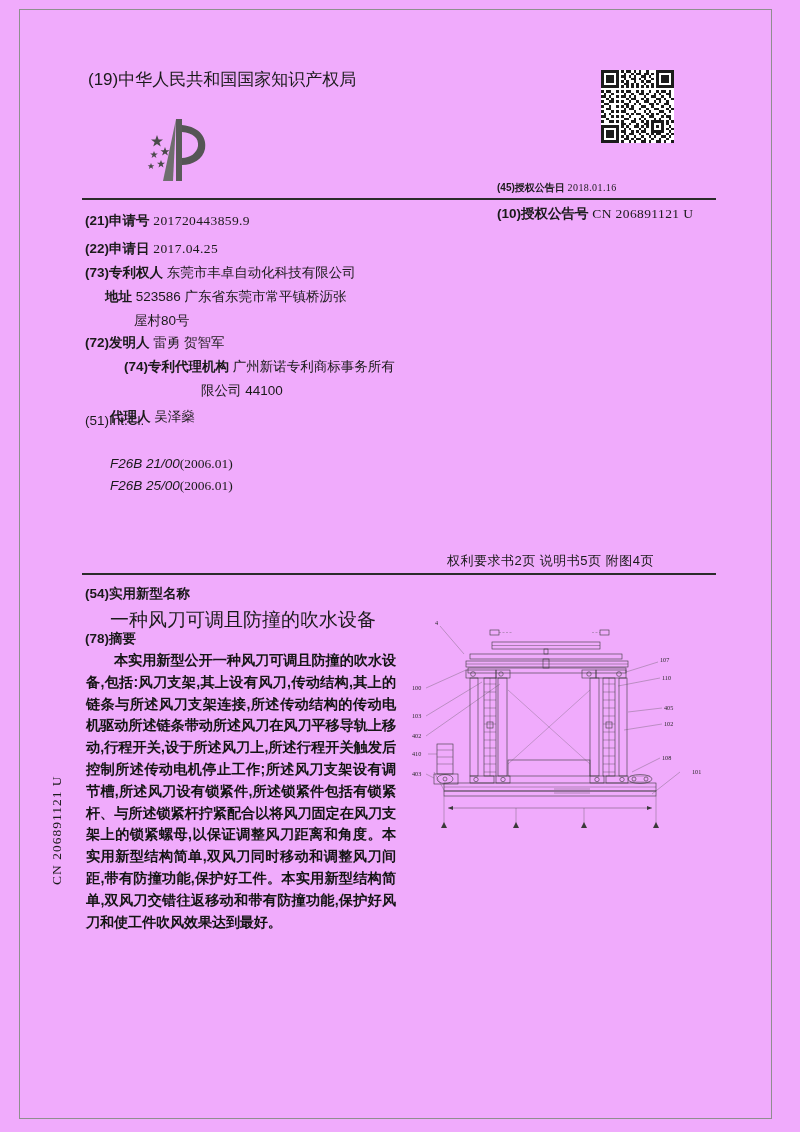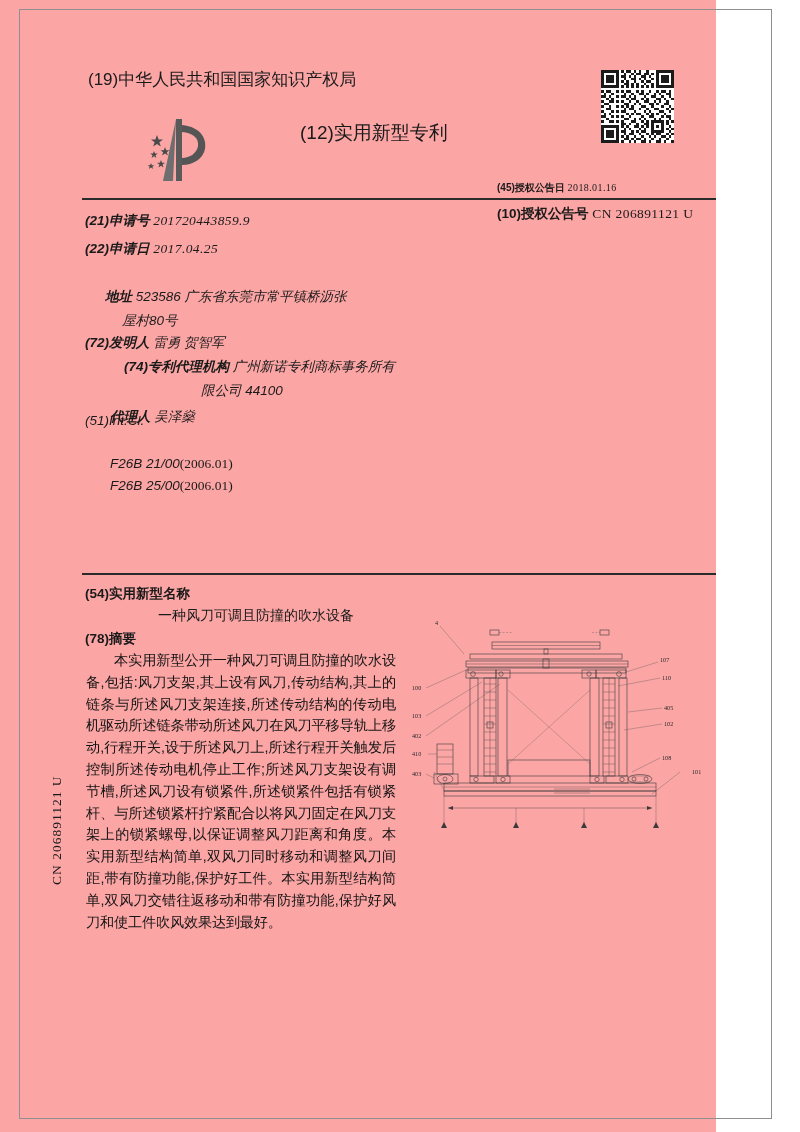--- a/index.html
+++ b/index.html
@@ -13,22 +13,22 @@
     font-family: "Liberation Sans", "DejaVu Sans", sans-serif;
     color: #1a1a1a;
     position: relative;
     overflow: hidden;
   }
 
   
   .page {
     position: absolute;
     left: 0; top: 0;
-    width: 716px; height: 1132px;
-    background: #fca5a5;
+    width: 800px; height: 1132px;
+    background: #f0abfc;
   }
   .page-frame {
     position: absolute;
     left: 19px; top: 9px;
     width: 753px; height: 1110px;
     border: 1px solid #8f8f8f;
     box-sizing: border-box;
   }
   .content {
     position: absolute;
@@ -87,27 +87,27 @@
     white-space: nowrap;
   }
   .rule {
     position: absolute;
     background: #2b2b2b;
   }
   .rule-top    { left: 82px; top: 198px;  width: 634px; height: 1.6px; }
   .rule-mid    { left: 82px; top: 573px;  width: 634px; height: 1.6px; }
 
   
-  .bib { position: absolute; left: 85px; font-size: 13.5px; white-space: nowrap; font-style: italic; }
+  .bib { position: absolute; left: 85px; font-size: 13.5px; white-space: nowrap; }
   .bib .tag { font-weight: bold; }
   .bib-21 { top: 212px; }
   .bib-22 { top: 240px; }
   .bib-73 { top: 264px; }
   .bib-addr  { top: 288px; left: 105px; text-align: center; }
-  .bib-addr2 { top: 312px; left: 122px; }
+  .bib-addr2 { top: 312px; left: 134px; }
   .bib-72 { top: 334px; }
   .bib-74 { top: 358px; margin-left: 39px; }
   .bib-74b{ top: 382px; left: 201px; text-align: center; }
   .bib-agent { top: 408px; left: 110px; }
   .bib-51 { top: 413px; }
   .ipc1 { position: absolute; left: 110px; top: 456px; font-size: 13.5px;
           font-style: italic; font-family: "Liberation Sans", sans-serif; white-space: nowrap;}
   .ipc2 { position: absolute; left: 110px; top: 478px; font-size: 13.5px;
           font-style: italic; font-family: "Liberation Sans", sans-serif; white-space: nowrap;}
   .ipc1 .yr, .ipc2 .yr { font-style: normal; font-family: "Liberation Serif", serif; }
@@ -116,33 +116,34 @@
   .page-counts {
     position: absolute;
     left: 447px; top: 552px;
     font-size: 13px;
     white-space: nowrap;
     letter-spacing: 0.5px;
   }
 
   
   .sec-54 { position: absolute; left: 85px; top: 585px; font-size: 13.5px; font-weight: bold; }
-  .title-text { position: absolute; left: 110px; top: 607px; font-size: 14px; white-space: nowrap; margin-left: 48px; }
+  .title-text { position: absolute; left: 110px; top: 607px; font-size: 19px; white-space: nowrap; }
   .sec-57 { position: absolute; left: 85px; top: 630px; font-size: 13.5px; font-weight: bold; }
 
   .abstract {
     position: absolute;
     left: 86px; top: 650px;
     width: 310px;
     font-size: 14.2px;
     line-height: 21.8px;
     text-align: justify;
     text-indent: 28px;
     letter-spacing: -0.2px;
     color: #141414;
+    font-weight: bold;
   }
 
   
   .side-vertical {
     position: absolute;
     left: 49px; top: 885px;
     width: 160px;
     font-size: 13.5px;
     letter-spacing: 1px;
     transform: rotate(-90deg);
@@ -162,21 +163,20 @@
 </head>
 <body>
 
 <div class="page">
   <div class="page-frame"></div>
 
   <div class="content">
 
     <div class="office-line cn">(19)中华人民共和国国家知识产权局</div>
 
-    <div class="doc-kind cn">(12)实用新型专利</div>
 
     <div class="emblem">
       <svg width="78" height="70" viewBox="0 0 78 70">
         <g fill="#4a4a4a">
           <path d="M41 4 L47 4 L47 66 L41 66 Z" fill="#5a5a5a"></path>
           <path d="M41 4 L28 66 L38 66 Z" fill="#6e6e6e"></path>
           <path d="M47 10 C66 12 72 24 70 34 C68 44 58 50 47 50 L47 43 C55 43 62 38 63 31 C64 23 58 18 47 17 Z" fill="#555"></path>
           <polygon points="22,20 23.6,24.4 28,24.4 24.4,27.2 25.8,31.6 22,28.9 18.2,31.6 19.6,27.2 16,24.4 20.4,24.4"></polygon>
           <polygon points="30,32 31.2,35.2 34.5,35.2 31.8,37.3 32.9,40.6 30,38.6 27.1,40.6 28.2,37.3 25.5,35.2 28.8,35.2"></polygon>
           <polygon points="19,36 20,38.6 22.8,38.6 20.5,40.3 21.4,43 19,41.3 16.6,43 17.5,40.3 15.2,38.6 18,38.6"></polygon>
@@ -255,20 +255,24 @@
     <div class="bib bib-21">
       <span class="cn tag">(21)申请号</span>
       <span class="num">201720443859.9</span>
     </div>
 
     <div class="bib bib-22">
       <span class="cn tag">(22)申请日</span>
       <span class="num">2017.04.25</span>
     </div>
 
+    <div class="bib bib-73">
+      <span class="cn tag">(73)专利权人</span>
+      <span class="cn">东莞市丰卓自动化科技有限公司</span>
+    </div>
 
     <div class="bib bib-addr">
       <span class="cn tag">地址</span>
       <span class="cn">523586 广东省东莞市常平镇桥沥张</span>
     </div>
     <div class="bib bib-addr2 cn">屋村80号</div>
 
     <div class="bib bib-72">
       <span class="cn tag">(72)发明人</span>
       <span class="cn">雷勇    贺智军</span>
@@ -287,20 +291,21 @@
 
     <div class="bib bib-51" style="font-family:'Liberation Sans',sans-serif;">(51)Int.Cl.</div>
 
     <div class="ipc1">
       <span>F26B 21/00</span><span class="yr">(2006.01)</span>
     </div>
     <div class="ipc2">
       <span>F26B 25/00</span><span class="yr">(2006.01)</span>
     </div>
 
+    <div class="page-counts cn">权利要求书2页    说明书5页    附图4页</div>
     <div class="rule rule-mid"></div>
 
     <div class="sec-54 cn">(54)实用新型名称</div>
     <div class="title-text cn">一种风刀可调且防撞的吹水设备</div>
     <div class="sec-57 cn">(78)摘要</div>
 
     <div class="abstract cn">本实用新型公开一种风刀可调且防撞的吹水设备,包括:风刀支架,其上设有风刀,传动结构,其上的链条与所述风刀支架连接,所述传动结构的传动电机驱动所述链条带动所述风刀在风刀平移导轨上移动,行程开关,设于所述风刀上,所述行程开关触发后控制所述传动电机停止工作;所述风刀支架设有调节槽,所述风刀设有锁紧件,所述锁紧件包括有锁紧杆、与所述锁紧杆拧紧配合以将风刀固定在风刀支架上的锁紧螺母,以保证调整风刀距离和角度。本实用新型结构简单,双风刀同时移动和调整风刀间距,带有防撞功能,保护好工件。本实用新型结构简单,双风刀交错往返移动和带有防撞功能,保护好风刀和使工件吹风效果达到最好。</div>
 
     <div class="side-vertical num">CN 206891121 U</div>
 

